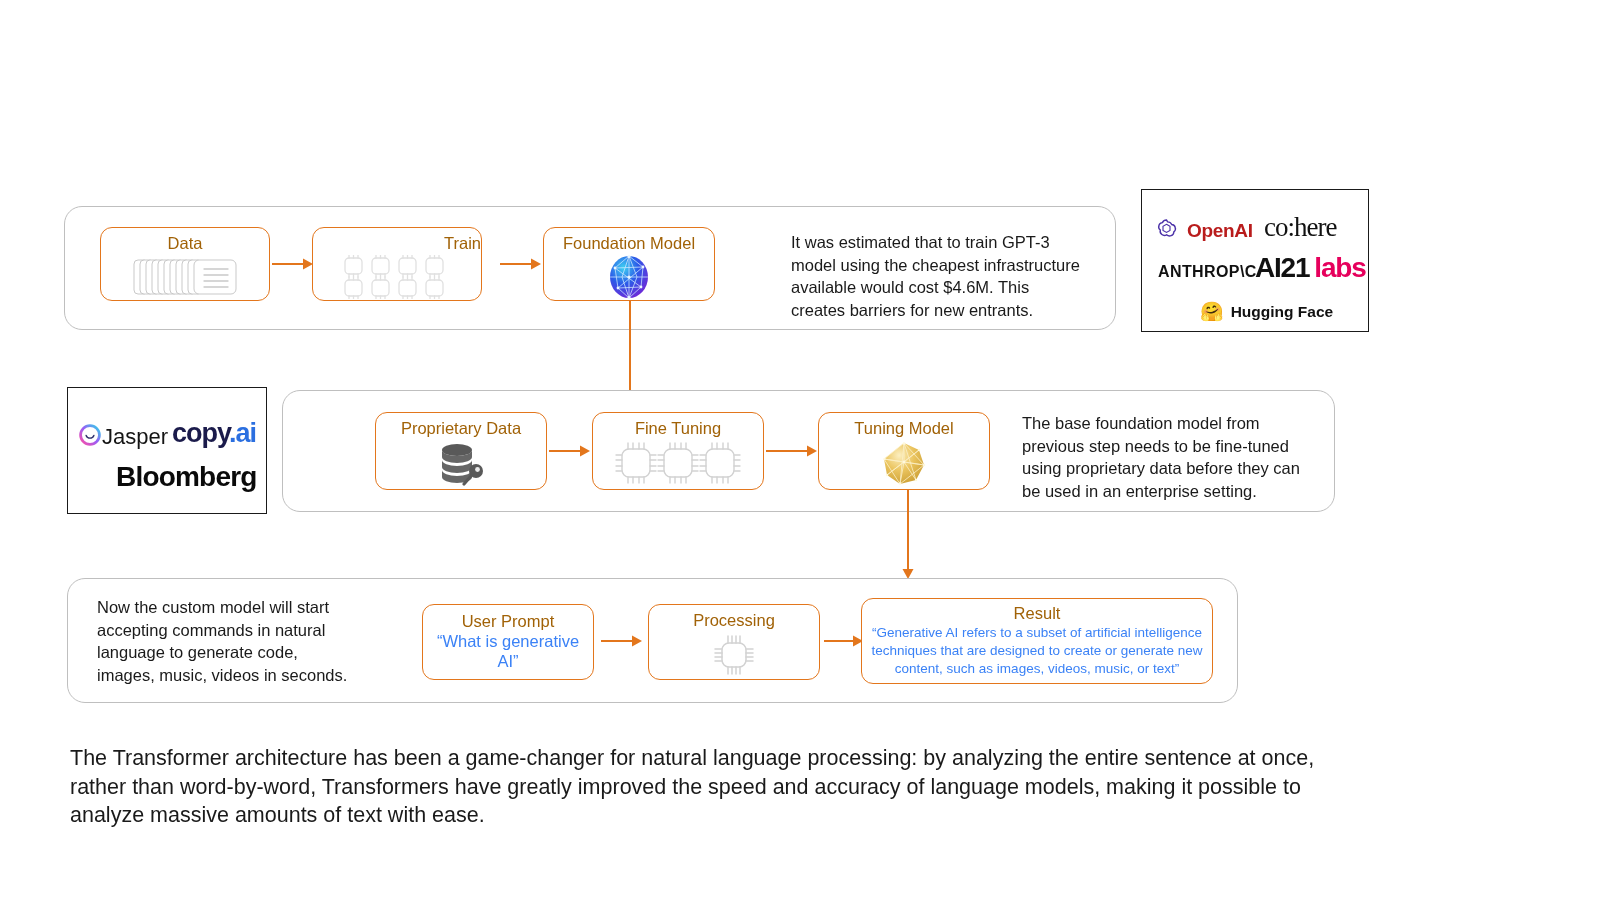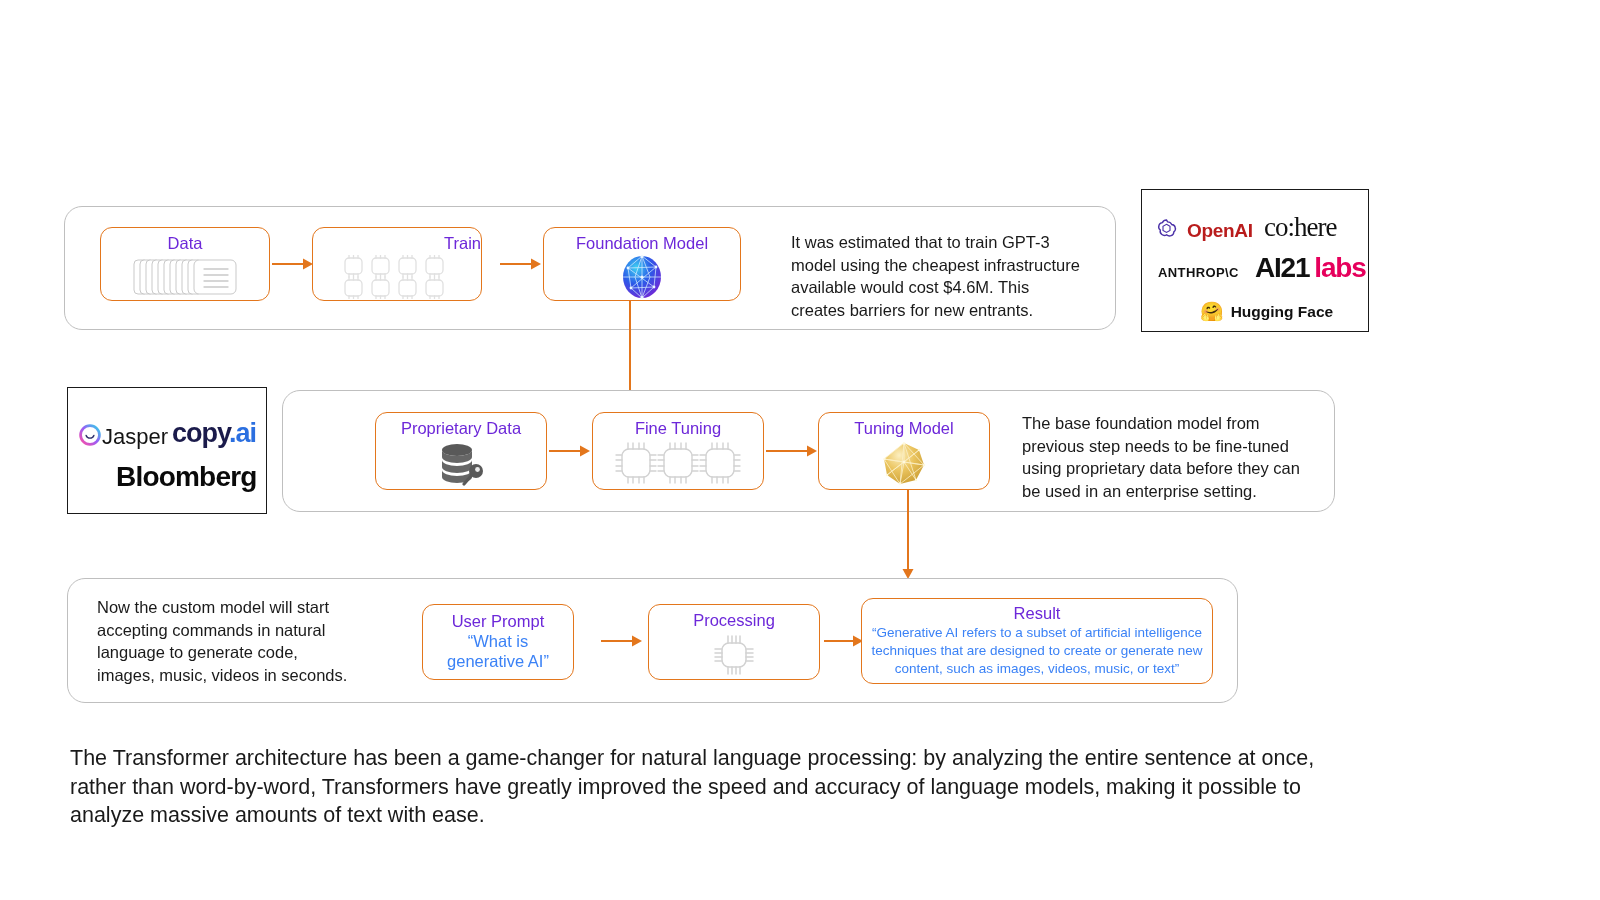--- a/index.html
+++ b/index.html
@@ -32,21 +32,21 @@
   .node{
     position:absolute;
     border:1.6px solid #E3761C;
     border-radius:12px;
     background:#fff;
     box-sizing:border-box;
     display:flex;flex-direction:column;
     align-items:center;
   }
   .node-label{
-    font-size:16.5px;color:#6d28d9;
+    font-size:16.5px;color:#a16207;
     text-align:center;line-height:1.18;
     margin-top:6px;white-space:nowrap;
   }
   .node-sub{
     font-size:16.5px;color:#3b82f6;text-align:center;line-height:1.2;
   }
   .node-icon{flex:1;display:flex;align-items:center;justify-content:center;width:100%;}
 
   
   .note{
@@ -67,21 +67,21 @@
 
   
   #bottom-paragraph{
     position:absolute;left:70px;top:744px;width:1250px;
     font-size:21.5px;line-height:1.33;color:#1a1a1a;
   }
 
   
   .lg-openai{font-size:19px;font-weight:bold;color:#b91c1c;letter-spacing:-0.3px;}
   .lg-cohere{font-family:"Liberation Serif",serif;font-size:27px;color:#111;letter-spacing:-1px;}
-  .lg-anthropic{font-size:13px;font-weight:bold;color:#111;letter-spacing:0.4px;}
+  .lg-anthropic{font-size:16px;font-weight:bold;color:#111;letter-spacing:0.4px;}
   .lg-ai21a{font-size:28px;font-weight:bold;color:#111;letter-spacing:-1.2px;}
   .lg-ai21b{font-size:28px;font-weight:bold;color:#E6005C;letter-spacing:-1.2px;}
   .lg-hf{font-size:15.5px;font-weight:bold;color:#111;}
   .lg-jasper{font-size:22px;color:#151515;}
   .lg-copy{font-size:27px;font-weight:bold;color:#1B1B4B;letter-spacing:-1px;}
   .lg-copy .ai{color:#2B6FE0;}
   .lg-bloomberg{font-size:28px;font-weight:bold;color:#0a0a0a;letter-spacing:-0.8px;}
   .row-flex{display:flex;align-items:center;}
 </style>
 </head>
@@ -196,21 +196,21 @@
     </div>
   </div>
 
   <div class="arrow-h" style="left:500px;top:255px;">
     <svg width="42" height="18" viewBox="0 0 42 18">
       <line x1="0" y1="9" x2="31" y2="9" stroke="#E3761C" stroke-width="2"></line>
       <polygon points="31,3.5 41,9 31,14.5" fill="#E3761C"></polygon>
     </svg>
   </div>
 
-  <div class="node" style="left:543px;top:227px;width:198px;height:74px;">
+  <div class="node" style="left:543px;top:227px;width:172px;height:74px;">
     <div class="node-label">Foundation Model</div>
     <div class="node-icon">
       <svg width="44" height="46" viewBox="0 0 44 46">
         <defs>
           <radialGradient id="gblue" cx="35%" cy="28%" r="85%">
             <stop offset="0%" stop-color="#3FD2F2"></stop>
             <stop offset="45%" stop-color="#2B5BE8"></stop>
             <stop offset="100%" stop-color="#7B1FD4"></stop>
           </radialGradient>
         </defs>
@@ -431,21 +431,21 @@
     <svg width="18" height="90" viewBox="0 0 18 90">
       <line x1="9" y1="0" x2="9" y2="79" stroke="#E3761C" stroke-width="2"></line>
       <polygon points="3.5,79 9,89 14.5,79" fill="#E3761C"></polygon>
     </svg>
   </div>
 
   <div class="outer-band" style="left:67px;top:578px;width:1171px;height:125px;"></div>
 
   <div class="note" style="left:97px;top:596px;width:262px;">Now the custom model will start accepting commands in natural language to generate code, images, music, videos in seconds.</div>
 
-  <div class="node" style="left:422px;top:604px;width:152px;height:76px;justify-content:center;">
+  <div class="node" style="left:422px;top:604px;width:172px;height:76px;justify-content:center;">
     <div class="node-label" style="margin-top:0;">User Prompt</div>
     <div class="node-sub" style="padding:0 10px;white-space:normal;">“What is generative AI”</div>
   </div>
 
   <div class="arrow-h" style="left:601px;top:632px;">
     <svg width="42" height="18" viewBox="0 0 42 18">
       <line x1="0" y1="9" x2="31" y2="9" stroke="#E3761C" stroke-width="2"></line>
       <polygon points="31,3.5 41,9 31,14.5" fill="#E3761C"></polygon>
     </svg>
   </div>

